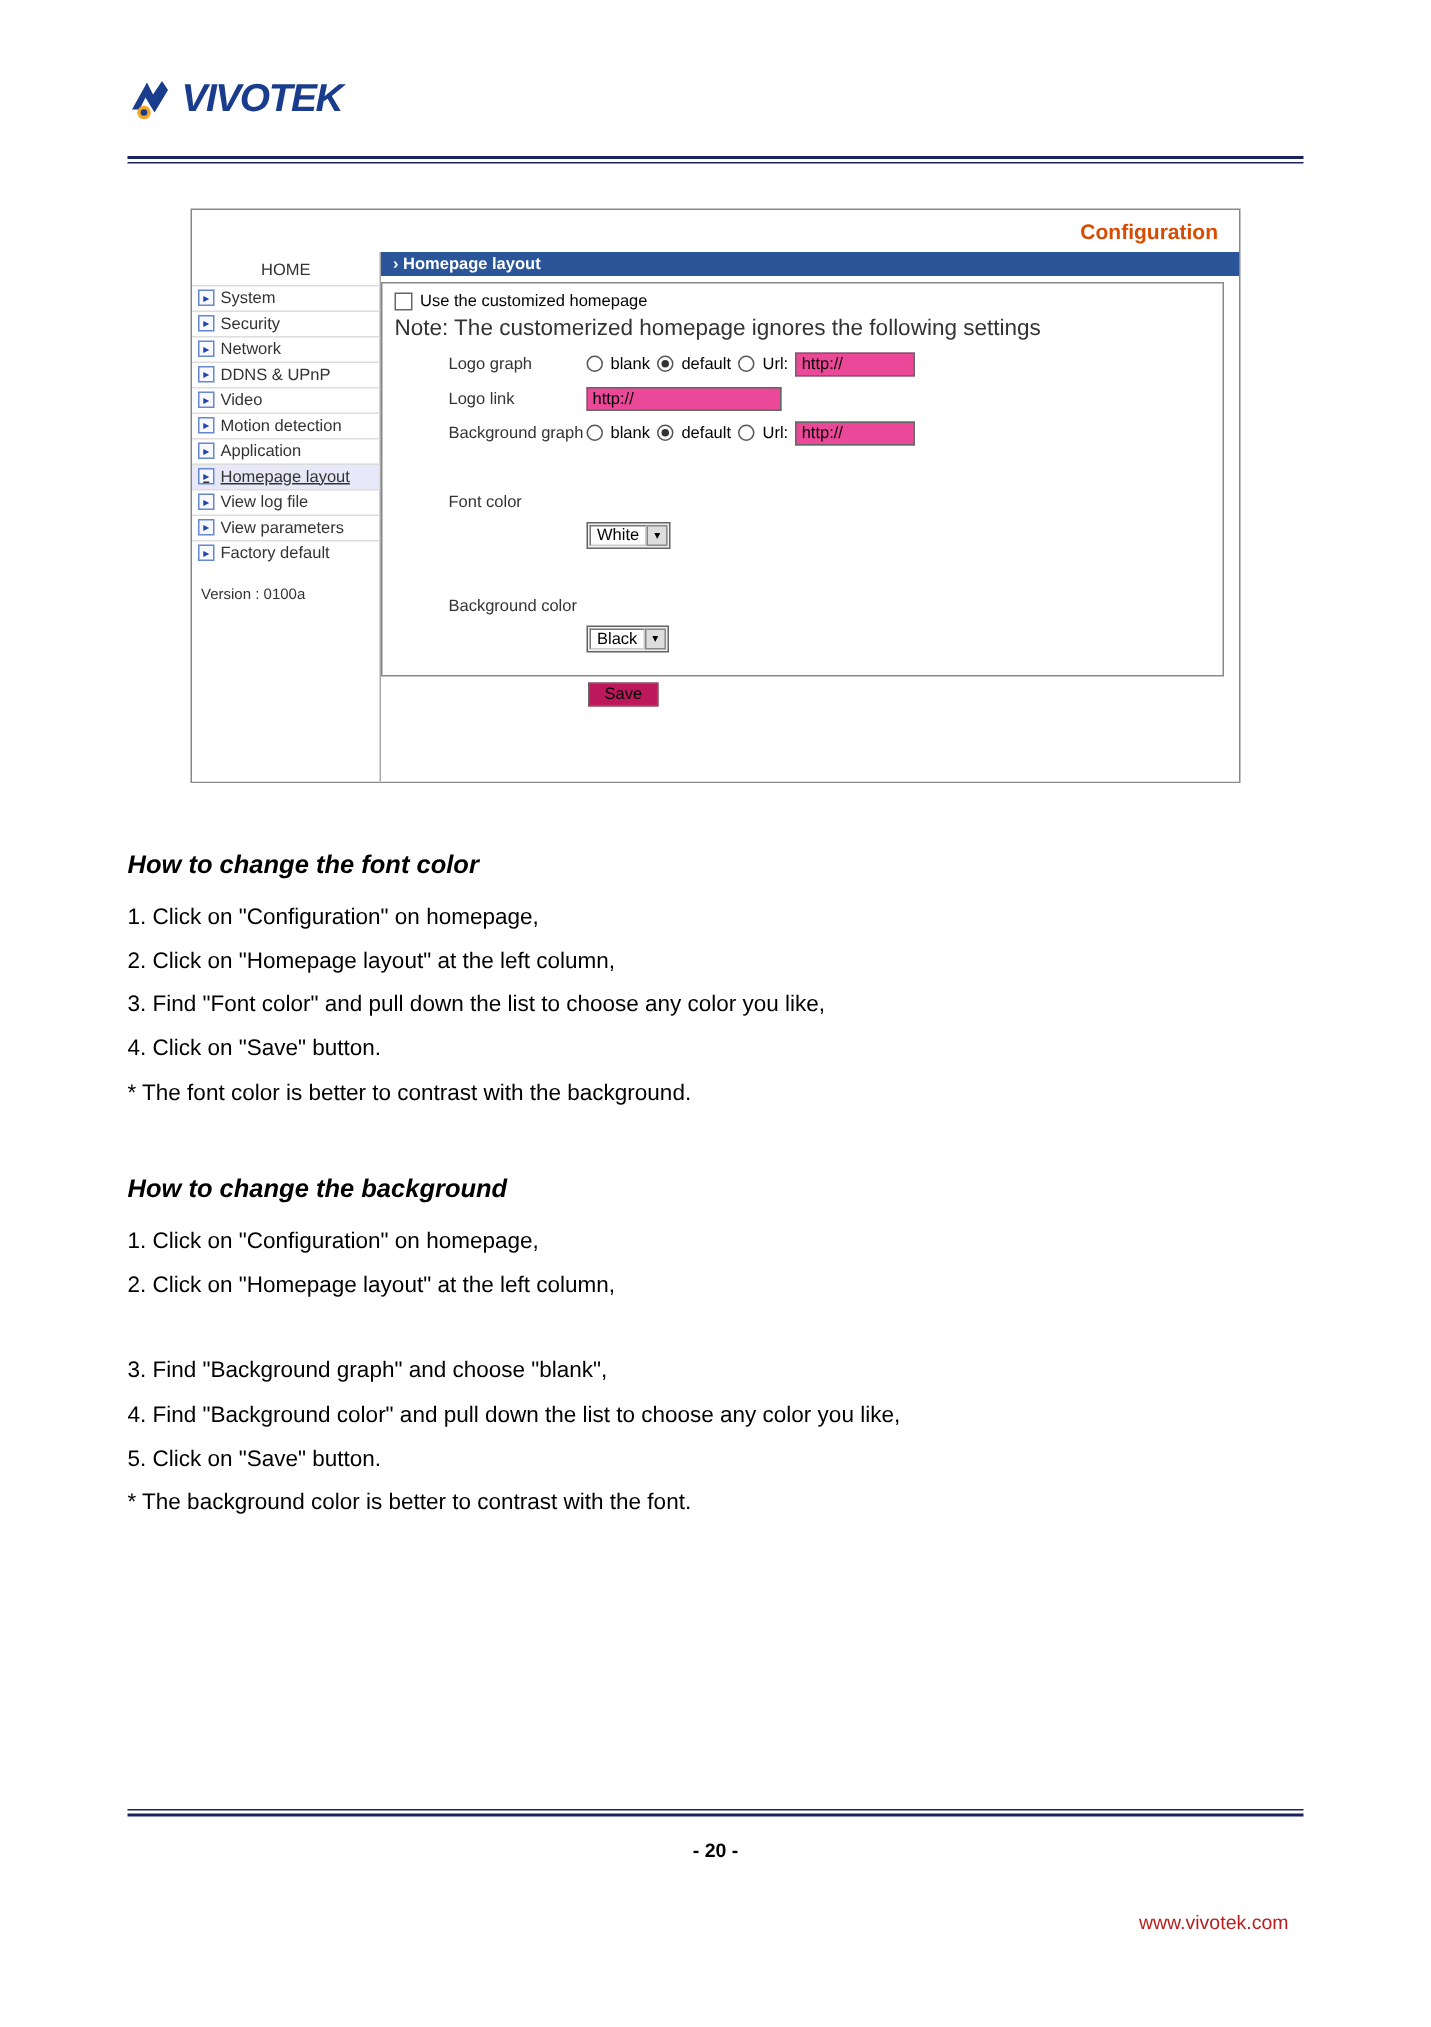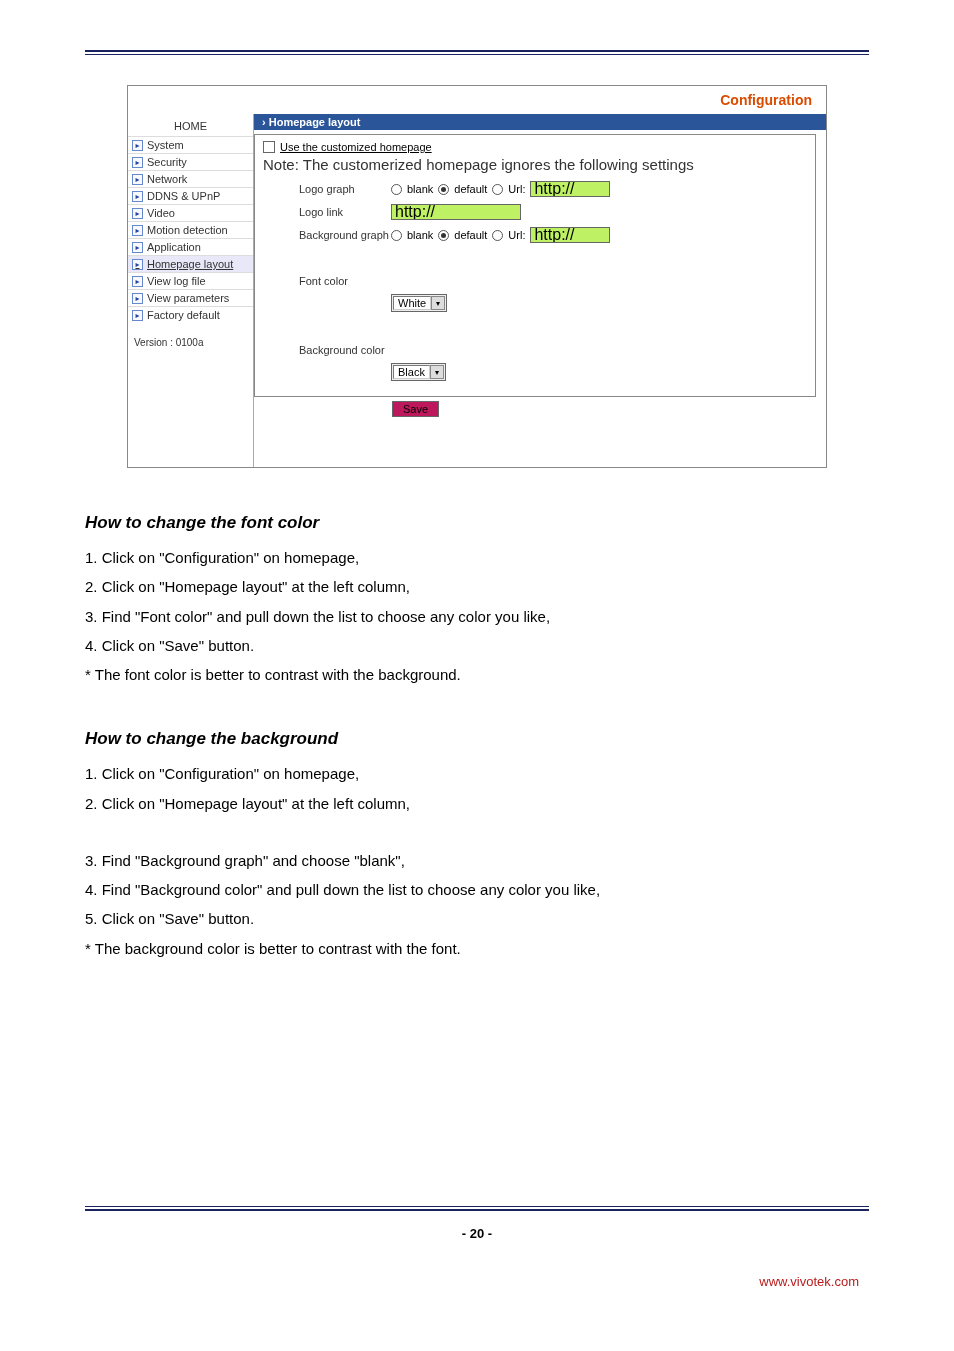--- a/index.html
+++ b/index.html
@@ -117,41 +117,40 @@
     .form-area {
       border: 1px solid #888;
       margin: 4px 10px 4px 0;
       padding: 6px 8px 8px 8px;
     }
     .chk-row {
       display: flex;
       align-items: center;
       gap: 5px;
       margin-bottom: 3px;
-      text-decoration: underline;
     }
     .chk {
       width: 12px; height: 12px; border: 1px solid #666; background: #fff;
     }
     .note { color: #333; font-size: 15px; margin-bottom: 8px; }
     .form-row {
       display: flex;
       align-items: center;
       margin-bottom: 7px;
     }
     .form-label { width: 128px; font-size: 11px; color: #333; padding-left: 36px; }
     .form-controls { display: flex; align-items: center; gap: 5px; font-size: 11px; flex-wrap: wrap; }
     .radio {
       width: 11px; height: 11px; border: 1px solid #555; border-radius: 50%; display: inline-block; position: relative;
     }
     .radio.checked::after {
       content: ""; position: absolute; top: 2px; left: 2px; width: 5px; height: 5px; background: #333; border-radius: 50%;
     }
     .txt {
-      border: 1px solid #666; height: 16px; padding: 0 3px; font-size: 16px; background: #bef264;
+      border: 1px solid #666; height: 16px; padding: 0 3px; font-size: 11px; background: #ec4899;
     }
     .sel {
       border: 1px solid #666; height: 18px; padding: 0 1px; font-size: 11px; background: #eee; display: inline-flex; align-items: center; margin-top: 44px;
     }
     .sel-val { padding: 0 4px; background: #fff; height: 14px; border: 1px inset #ccc; display: inline-flex; align-items: center; }
     .sel-btn {
       width: 14px; height: 14px; background: #ddd; border: 1px solid #888; display: inline-flex; align-items: center; justify-content: center; font-size: 8px;
     }
     .save-row { text-align: left; padding-left: 138px; margin-top: 4px; }
     .save-btn {
@@ -199,20 +198,32 @@
       bottom: 62px;
       font-family: Arial, sans-serif;
       font-size: 13px;
       color: #b91c1c;
     }
   </style>
 </head>
 <body>
 
 <div class="page">
+  <div class="logo-area">
+    <span class="logo">
+      <span class="logo-mark">
+        <svg viewBox="0 0 30 30" width="30" height="30">
+          <path d="M3 22 L13 4 L17 12 L23 3 L27 9 L18 24 L12 14 L8 22 Z" fill="#1a3c8c"></path>
+          <circle cx="11" cy="24" r="4.5" fill="#f5a623"></circle>
+          <circle cx="11" cy="24" r="2.2" fill="#1a3c8c"></circle>
+        </svg>
+      </span>
+      <span class="logo-text">VIVOTEK</span>
+    </span>
+  </div>
   <div class="double-rule"></div>
 
   <div class="screenshot">
     <div class="ss-header">
       <span class="config-label">Configuration</span>
     </div>
     <div class="ss-body">
       <div class="ss-sidebar">
         <div class="home-link">HOME</div>
         <div class="nav-item">

